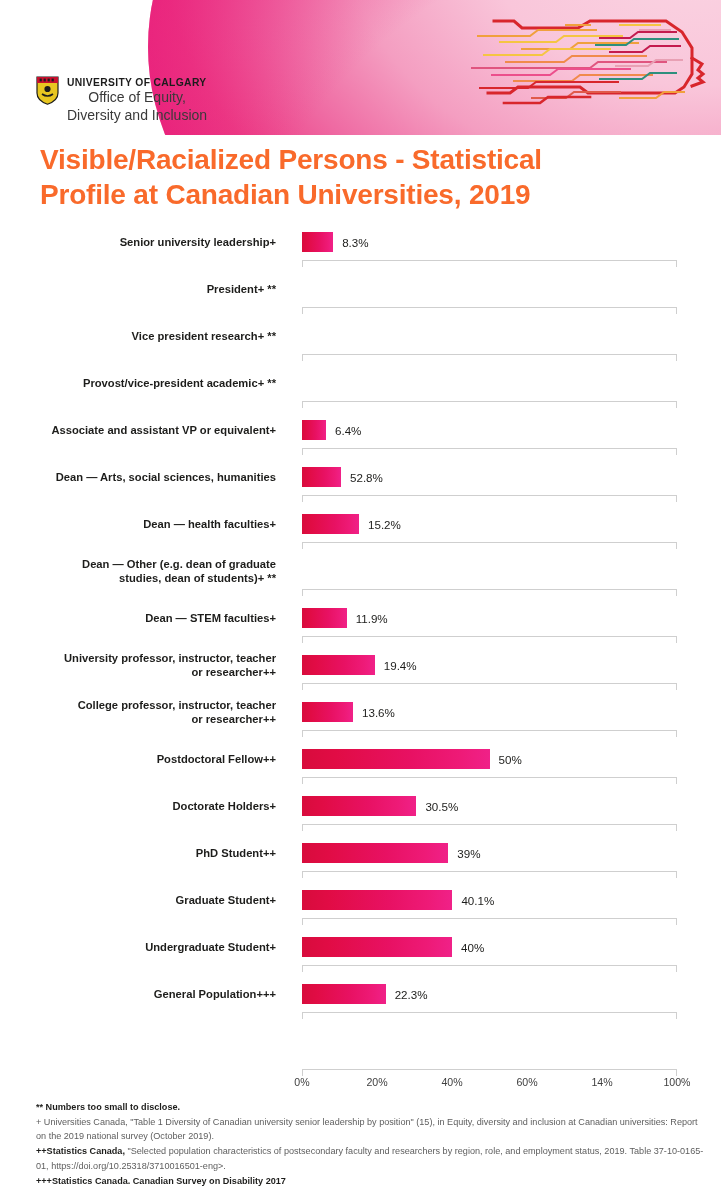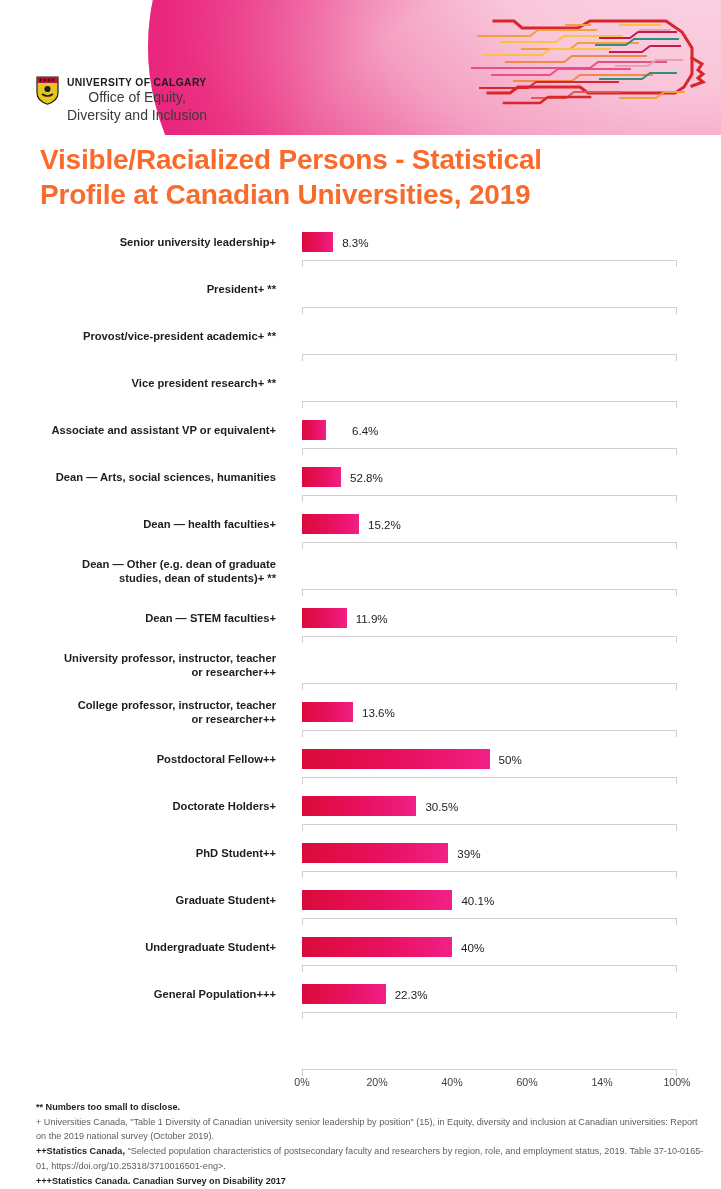--- a/index.html
+++ b/index.html
@@ -290,44 +290,44 @@
         <div>
           <div>President+ **</div>
         </div>
       </div>
       <div class="bar-area"></div>
       <div class="gridline"></div>
     </div>
     <div class="row">
       <div class="row-label">
         <div>
+          <div>Vice president research+ **</div>
+        </div>
+      </div>
+      <div class="bar-area"></div>
+      <div class="gridline"></div>
+    </div>
+    <div class="row">
+      <div class="row-label">
+        <div>
           <div>Provost/vice-president academic+ **</div>
         </div>
       </div>
       <div class="bar-area"></div>
       <div class="gridline"></div>
     </div>
     <div class="row">
       <div class="row-label">
         <div>
-          <div>Vice president research+ **</div>
-        </div>
-      </div>
-      <div class="bar-area"></div>
-      <div class="gridline"></div>
-    </div>
-    <div class="row">
-      <div class="row-label">
-        <div>
           <div>Associate and assistant VP or equivalent+</div>
         </div>
       </div>
       <div class="bar-area">
         <div class="bar" style="width: 24px;"></div>
-        <div class="bar-value" style="left: 50px;">6.4%</div>
+        <div class="bar-value" style="left: 33px;">6.4%</div>
       </div>
       <div class="gridline"></div>
     </div>
     <div class="row">
       <div class="row-label">
         <div>
           <div>Dean — Arts, social sciences, humanities</div>
         </div>
       </div>
       <div class="bar-area">
@@ -369,20 +369,24 @@
         <div class="bar-value" style="left: 53.625px;">11.9%</div>
       </div>
       <div class="gridline"></div>
     </div>
     <div class="row">
       <div class="row-label">
         <div>
           <div>University professor, instructor, teacher</div>
           <div>or researcher++</div>
         </div>
+      </div>
+      <div class="bar-area">
+        <div class="bar" style="width: 72.75px;"></div>
+        <div class="bar-value" style="left: 81.75px;">19.4%</div>
       </div>
       <div class="gridline"></div>
     </div>
     <div class="row">
       <div class="row-label">
         <div>
           <div>College professor, instructor, teacher</div>
           <div>or researcher++</div>
         </div>
       </div>

